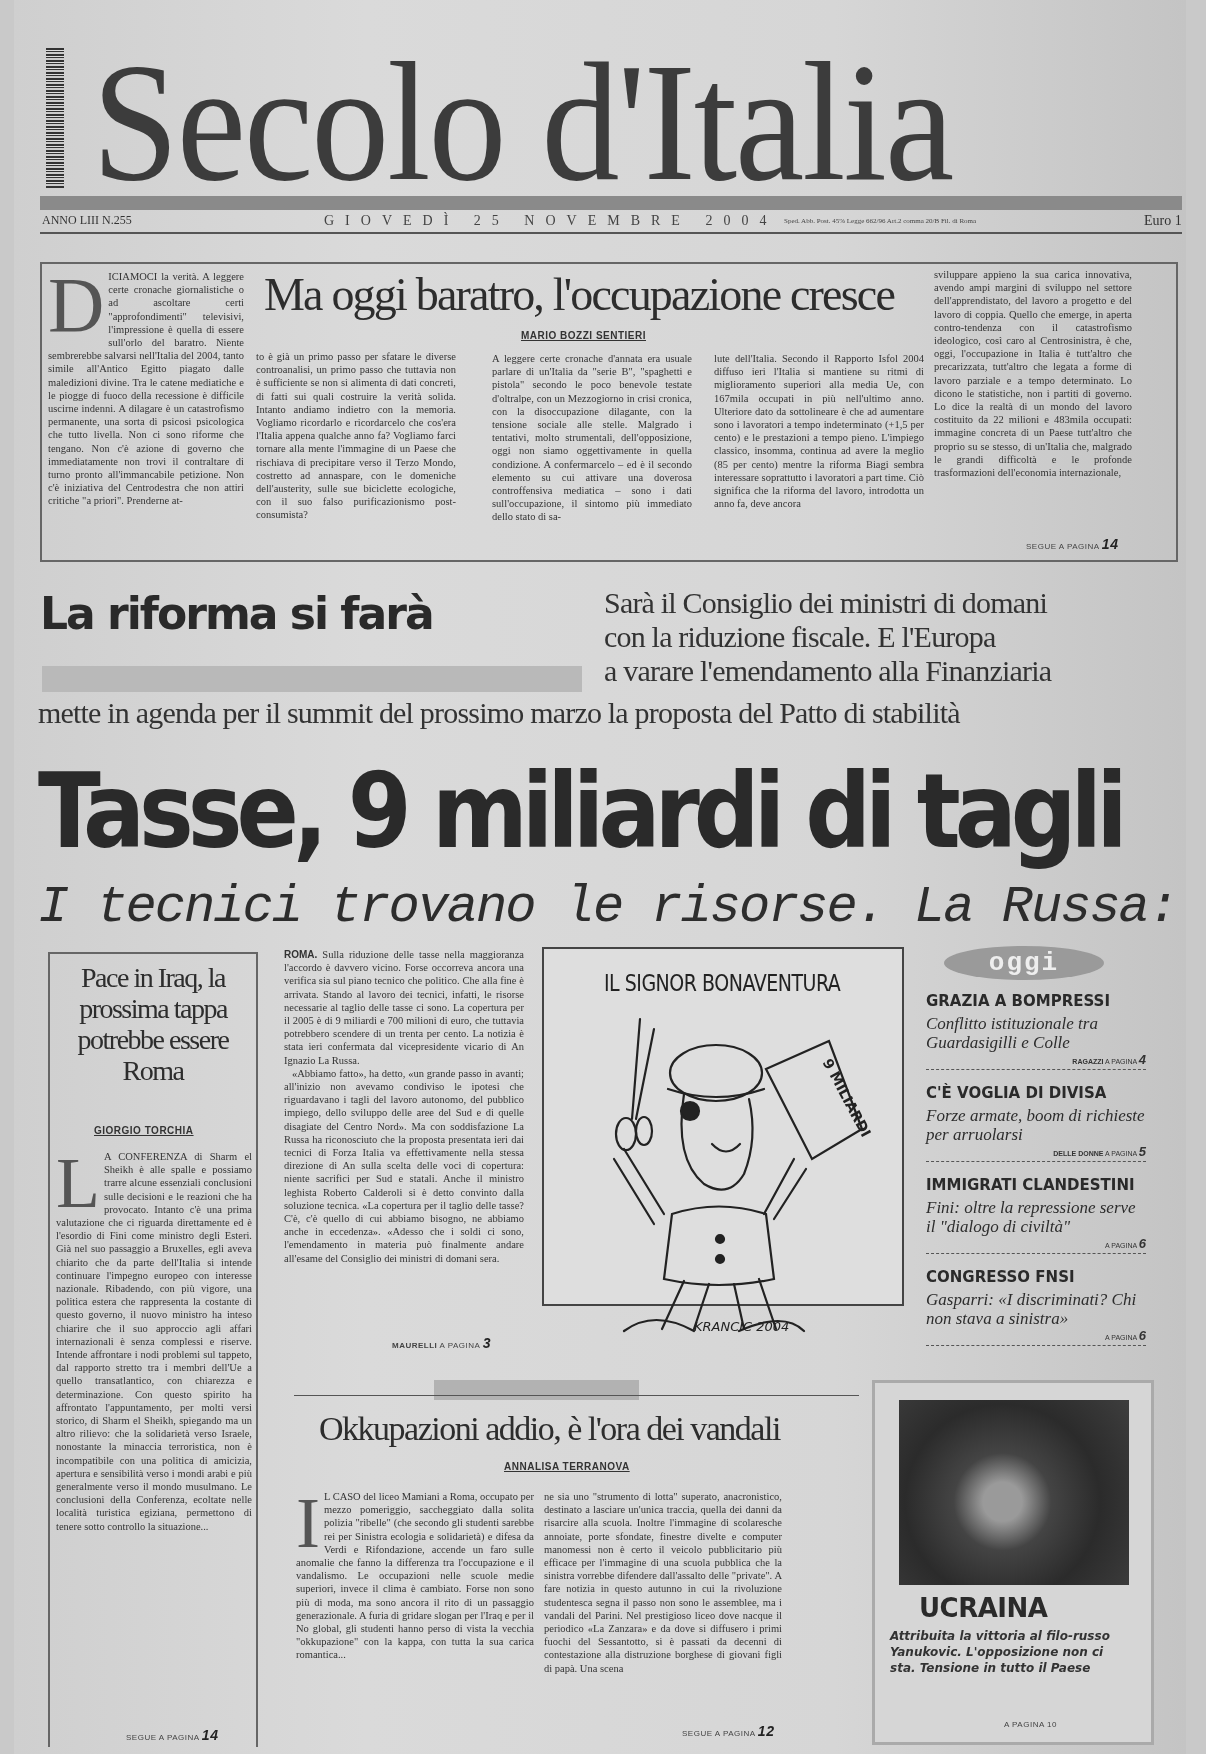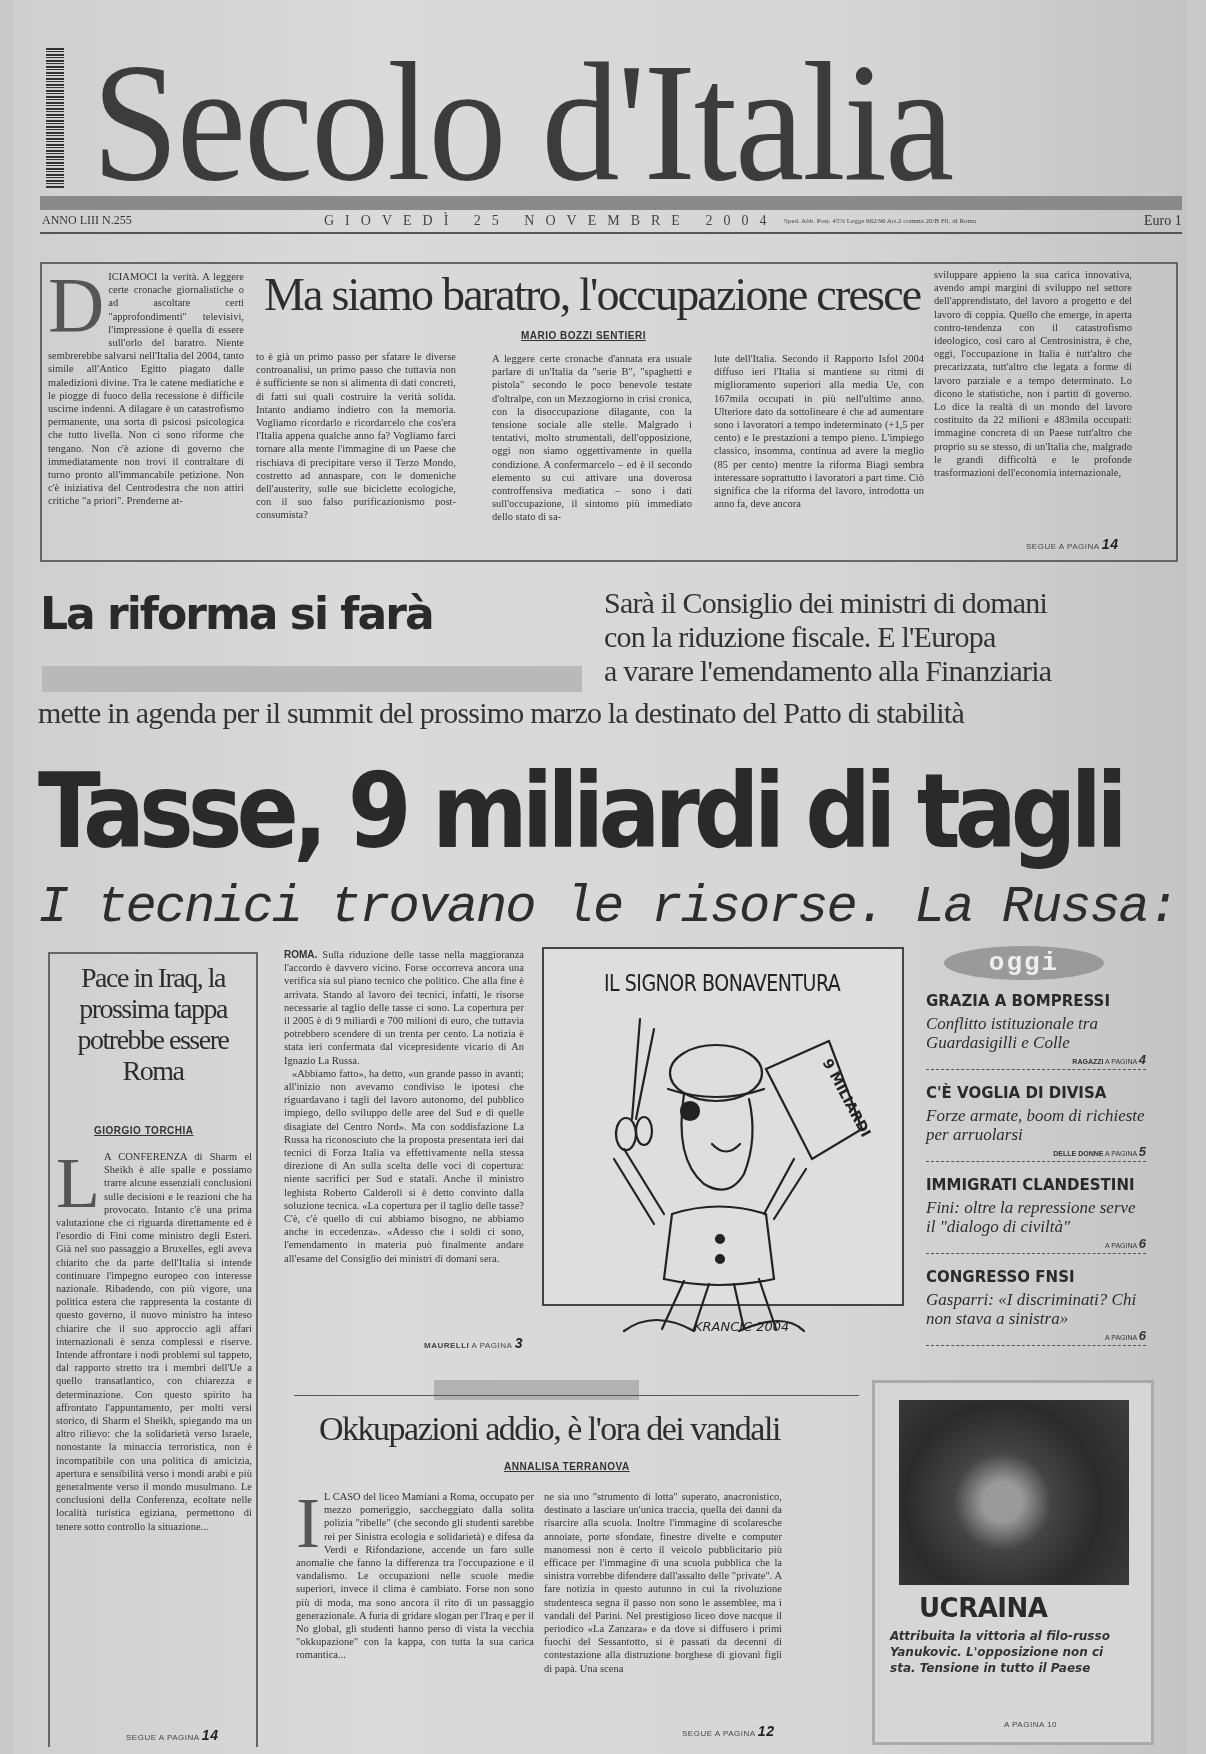--- a/index.html
+++ b/index.html
@@ -117,58 +117,58 @@
   <div class="abs date">GIOVEDÌ 25 NOVEMBRE 2004</div>
   <div class="abs postal">Sped. Abb. Post. 45% Legge 662/96 Art.2 comma 20/B Fil. di Roma</div>
   <div class="abs price">Euro 1</div>
   <div class="abs mast-rule2"></div>
 
   <div class="abs top-box"></div>
   <div class="abs col" style="left:34px; top:270px; width:196px; height:280px; overflow:hidden;">
     <span class="dropcap">D</span>
     <span>ICIAMOCI la verità. A leggere certe cronache giornalistiche o ad ascoltare certi "approfondimenti" televisivi, l'impressione è quella di essere sull'orlo del baratro. Niente sembrerebbe salvarsi nell'Italia del 2004, tanto simile all'Antico Egitto piagato dalle maledizioni divine. Tra le catene mediatiche e le piogge di fuoco della recessione è difficile uscirne indenni. A dilagare è un catastrofismo permanente, una sorta di psicosi psicologica che tutto livella. Non ci sono riforme che tengano. Non c'è azione di governo che immediatamente non trovi il contraltare di turno pronto all'immancabile petizione. Non c'è iniziativa del Centrodestra che non attiri critiche "a priori". Prenderne at-</span>
   </div>
-  <div class="abs headline-serif" style="left:250px; top:268px; font-size:46px; letter-spacing:-1.8px;">Ma siamo baratro, l'occupazione cresce</div>
+  <div class="abs headline-serif" style="left:250px; top:268px; font-size:46px; letter-spacing:-1.8px;">Ma oggi baratro, l'occupazione cresce</div>
   <div class="abs byline" style="left:507px; top:330px;">MARIO BOZZI SENTIERI</div>
   <div class="abs col" style="left:242px; top:350px; width:200px; height:200px; overflow:hidden;">to è già un primo passo per sfatare le diverse controanalisi, un primo passo che tuttavia non è sufficiente se non si alimenta di dati concreti, di fatti sui quali costruire la verità solida. Intanto andiamo indietro con la memoria. Vogliamo ricordarlo e ricordarcelo che cos'era l'Italia appena qualche anno fa? Vogliamo farci tornare alla mente l'immagine di un Paese che rischiava di precipitare verso il Terzo Mondo, costretto ad annaspare, con le domeniche dell'austerity, sulle sue biciclette ecologiche, con il suo falso purificazionismo post-consumista?</div>
   <div class="abs col" style="left:478px; top:352px; width:200px; height:198px; overflow:hidden;">A leggere certe cronache d'annata era usuale parlare di un'Italia da "serie B", "spaghetti e pistola" secondo le poco benevole testate d'oltralpe, con un Mezzogiorno in crisi cronica, con la disoccupazione dilagante, con la tensione sociale alle stelle. Malgrado i tentativi, molto strumentali, dell'opposizione, oggi non siamo oggettivamente in quella condizione. A confermarcelo – ed è il secondo elemento su cui attivare una doverosa controffensiva mediatica – sono i dati sull'occupazione, il sintomo più immediato dello stato di sa-</div>
   <div class="abs col" style="left:700px; top:352px; width:210px; height:198px; overflow:hidden;">lute dell'Italia. Secondo il Rapporto Isfol 2004 diffuso ieri l'Italia si mantiene su ritmi di miglioramento superiori alla media Ue, con 167mila occupati in più nell'ultimo anno. Ulteriore dato da sottolineare è che ad aumentare sono i lavoratori a tempo indeterminato (+1,5 per cento) e le prestazioni a tempo pieno. L'impiego classico, insomma, continua ad avere la meglio (85 per cento) mentre la riforma Biagi sembra interessare soprattutto i lavoratori a part time. Ciò significa che la riforma del lavoro, introdotta un anno fa, deve ancora</div>
   <div class="abs col" style="left:920px; top:268px; width:198px; height:262px; overflow:hidden;">sviluppare appieno la sua carica innovativa, avendo ampi margini di sviluppo nel settore dell'apprendistato, del lavoro a progetto e del lavoro di coppia. Quello che emerge, in aperta contro-tendenza con il catastrofismo ideologico, così caro al Centrosinistra, è che, oggi, l'occupazione in Italia è tutt'altro che precarizzata, tutt'altro che legata a forme di lavoro parziale e a tempo determinato. Lo dicono le statistiche, non i partiti di governo. Lo dice la realtà di un mondo del lavoro costituito da 22 milioni e 483mila occupati: immagine concreta di un Paese tutt'altro che proprio su se stesso, di un'Italia che, malgrado le grandi difficoltà e le profonde trasformazioni dell'economia internazionale,</div>
   <div class="abs seg" style="left:1012px; top:536px;">
     <span>SEGUE A PAGINA</span> <b>14</b>
   </div>
 
   <div class="abs riforma">La riforma si farà</div>
   <div class="abs riforma-band"></div>
   <div class="abs deck" style="left:590px; top:586px; width:560px;">
     <div>Sarà il Consiglio dei ministri di domani</div>
     <div>con la riduzione fiscale. E l'Europa</div>
     <div>a varare l'emendamento alla Finanziaria</div>
   </div>
-  <div class="abs deck" style="left:24px; top:696px; white-space:nowrap;">mette in agenda per il summit del prossimo marzo la destinato del Patto di stabilità</div>
+  <div class="abs deck" style="left:24px; top:696px; white-space:nowrap;">mette in agenda per il summit del prossimo marzo la proposta del Patto di stabilità</div>
   <div class="abs tasse">Tasse, 9 miliardi di tagli</div>
   <div class="abs sub-tasse">I tecnici trovano le risorse. La Russa: niente sacrifici per Sud e statali</div>
 
   <div class="abs left-box"></div>
   <div class="abs left-head">Pace in Iraq, la prossima tappa potrebbe essere Roma</div>
   <div class="abs byline" style="left:80px; top:1125px;">GIORGIO TORCHIA</div>
   <div class="abs col" style="left:42px; top:1150px; width:196px; height:565px; overflow:hidden;">
     <span class="dropcap" style="font-size:72px; line-height:66px;">L</span>
     <span>A CONFERENZA di Sharm el Sheikh è alle spalle e possiamo trarre alcune essenziali conclusioni sulle decisioni e le reazioni che ha provocato. Intanto c'è una prima valutazione che ci riguarda direttamente ed è l'esordio di Fini come ministro degli Esteri. Già nel suo passaggio a Bruxelles, egli aveva chiarito che da parte dell'Italia si intende continuare l'impegno europeo con interesse nazionale. Ribadendo, con più vigore, una politica estera che rappresenta la costante di questo governo, il nuovo ministro ha inteso chiarire che il suo approccio agli affari internazionali è senza complessi e riserve. Intende affrontare i nodi problemi sul tappeto, dal rapporto stretto tra i membri dell'Ue a quello transatlantico, con chiarezza e determinazione. Con questo spirito ha affrontato l'appuntamento, per molti versi storico, di Sharm el Sheikh, spiegando ma un altro rilievo: che la solidarietà verso Israele, nonostante la minaccia terroristica, non è incompatibile con una politica di amicizia, apertura e sensibilità verso i mondi arabi e più generalmente verso il mondo musulmano. Le conclusioni della Conferenza, ecoltate nelle località turistica egiziana, permettono di tenere sotto controllo la situazione...</span>
   </div>
   <div class="abs seg" style="left:112px; top:1727px;">
     <span>SEGUE A PAGINA</span> <b>14</b>
   </div>
 
   <div class="abs col center-text" style="height:380px; overflow:hidden;">
     <div><span class="roma-tag">ROMA.</span> <span>Sulla riduzione delle tasse nella maggioranza l'accordo è davvero vicino. Forse occorreva ancora una verifica sia sul piano tecnico che politico. Che alla fine è arrivata. Stando al lavoro dei tecnici, infatti, le risorse necessarie al taglio delle tasse ci sono. La copertura per il 2005 è di 9 miliardi e 700 milioni di euro, che tuttavia potrebbero scendere di un trenta per cento. La notizia è stata ieri confermata dal vicepresidente vicario di An Ignazio La Russa.</span></div>
     <p>«Abbiamo fatto», ha detto, «un grande passo in avanti; all'inizio non avevamo condiviso le ipotesi che riguardavano i tagli del lavoro autonomo, del pubblico impiego, dello sviluppo delle aree del Sud e di quelle disagiate del Centro Nord». Ma con soddisfazione La Russa ha riconosciuto che la proposta presentata ieri dai tecnici di Forza Italia va effettivamente nella stessa direzione di An sulla scelta delle voci di copertura: niente sacrifici per Sud e statali. Anche il ministro leghista Roberto Calderoli si è detto convinto dalla soluzione tecnica. «La copertura per il taglio delle tasse? C'è, c'è quello di cui abbiamo bisogno, ne abbiamo anche in eccedenza». «Adesso che i soldi ci sono, l'emendamento in materia può finalmente andare all'esame del Consiglio dei ministri di domani sera.</p>
   </div>
   <div class="abs seg" style="left:378px; top:1335px;">
-    <span style="font-weight:bold;margin-left:32px;">MAURELLI</span>
+    <span style="font-weight:bold;">MAURELLI</span>
     <span>A PAGINA</span> <b>3</b>
   </div>
 
   <div class="abs cartoon">
     <div style="position:absolute; left:60px; top:22px; font-family:'DejaVu Sans', sans-serif; font-size:19px; letter-spacing:-0.5px; color:#222; transform:scaleY(1.25);">IL SIGNOR BONAVENTURA</div>
     <svg width="358" height="330" viewBox="0 0 358 330" style="position:absolute; left:0; top:60px;">
       <g fill="none" stroke="#222" stroke-width="2.2" stroke-linecap="round">
 
         <path d="M96 10 L88 110 M110 20 L92 110"></path>
         <ellipse cx="82" cy="125" rx="10" ry="16"></ellipse>

